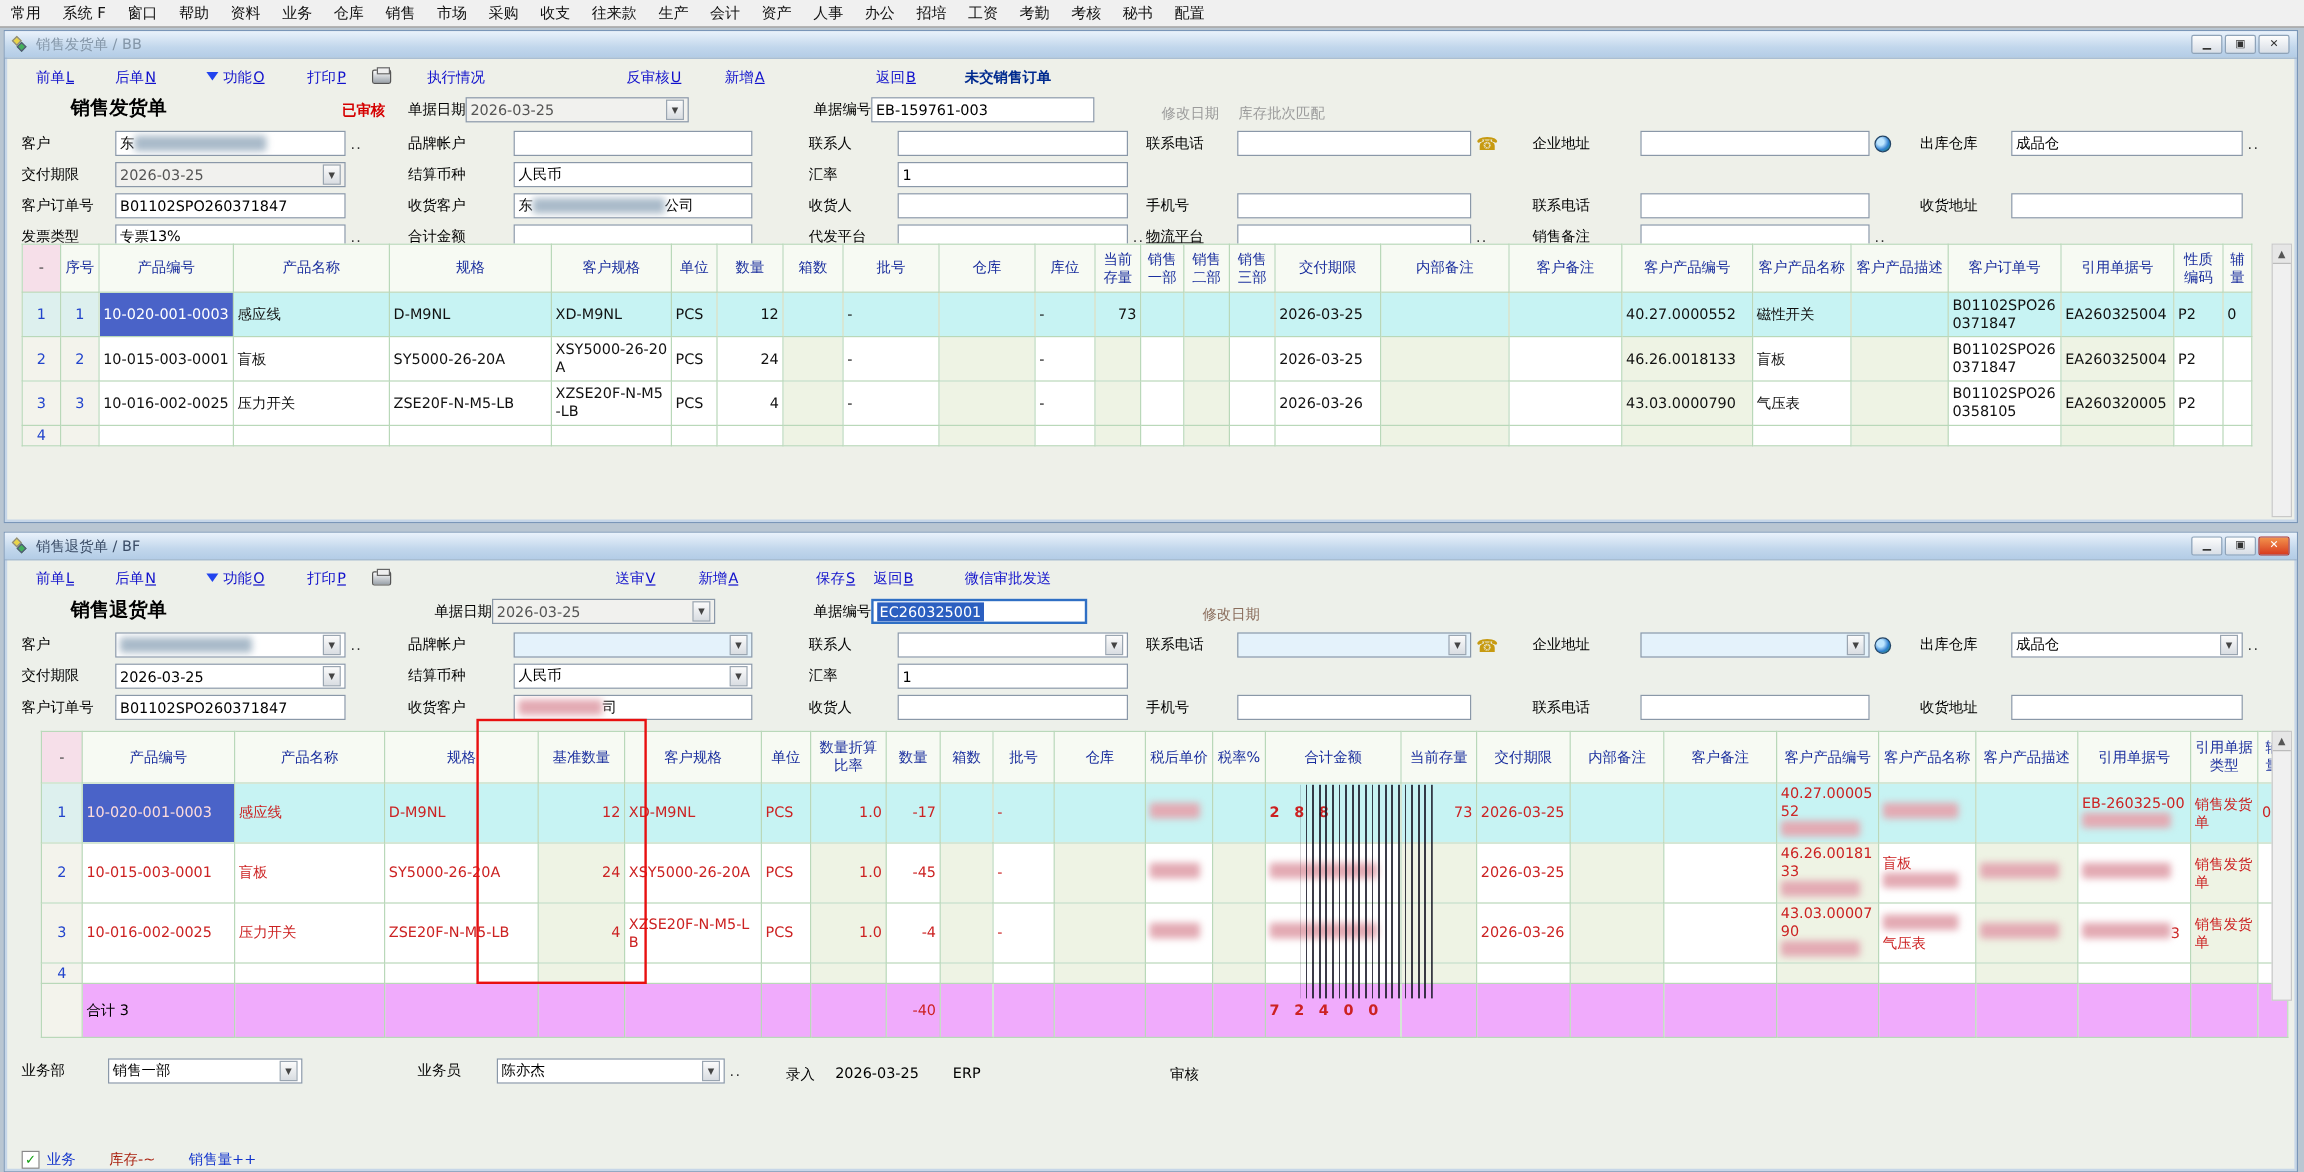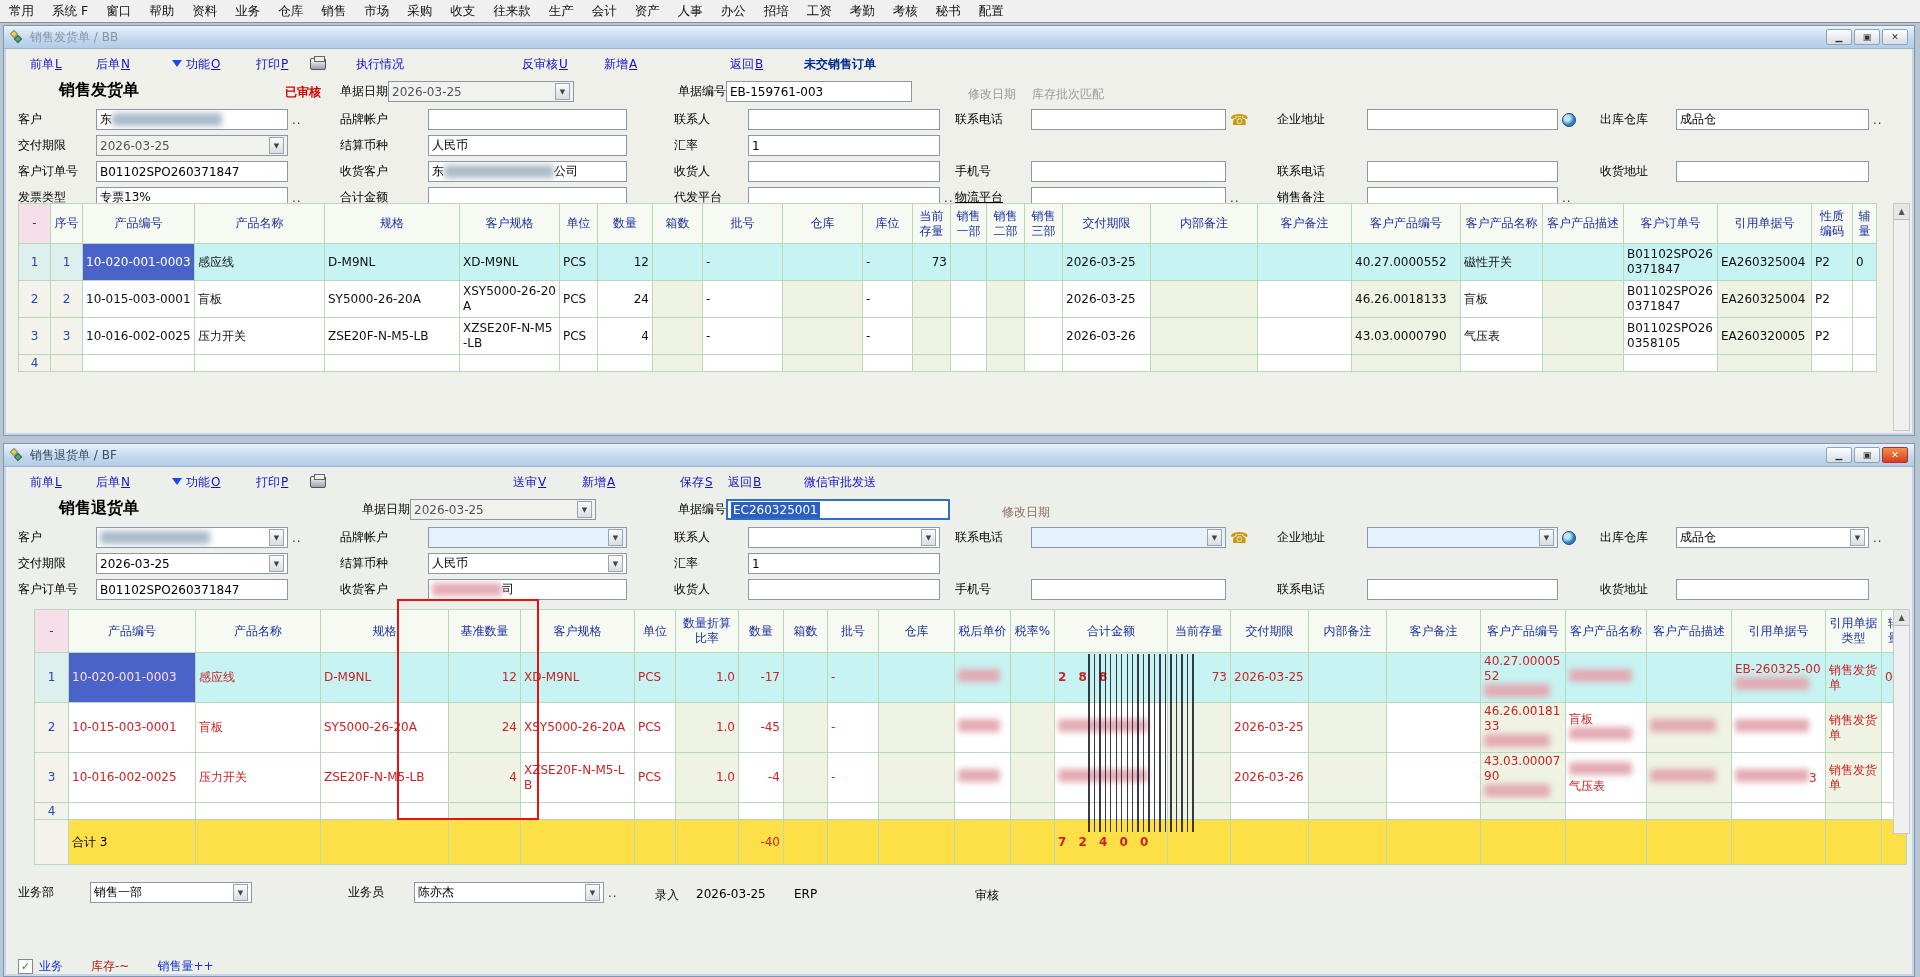--- a/index.html
+++ b/index.html
@@ -63,21 +63,21 @@
     border:1px solid #246; display:inline-block; }
   
   table { border-collapse:collapse; table-layout:fixed; }
   th,td { border:1px solid #b9d8b9; font-weight:normal; padding:1px 3px;
     word-break:break-all; line-height:1.25; overflow:hidden; }
   thead th { background:#f7faf3; color:#1b2f9e; text-align:center; }
   thead th:first-child { background:#f6dfe9; color:#444; }
   col.shade { background:#eef3e4; }
   td { background-clip:padding-box; }
   tr.sel td { background:#c7f3f3; }
-  tr.total td { background:#fde047; }
+  tr.total td { background:#f0abfc; }
   tr.short td { height:17px; padding:0 3px; }
   td.k-sel { background:#4a63c8 !important; }
   .t1 td.k-sel { color:#fff; }
   .t2 td.k-sel { color:#ffdcdc; }
   td.k-amt { color:#cc2222; font-weight:bold; letter-spacing:4px; }
   td.k-num { color:#cc2222; }
   .t1 td { height:37px; color:#111; }
   .t2 td { height:45px; color:#cc2222; }
   .t1 td:first-child, .t1 td:nth-child(2), .t2 td:first-child {
     background:#f3f3ec; color:#2244cc; text-align:center; }
@@ -503,21 +503,21 @@
     <span class="doc-title">销售退货单</span>
     <div class="ff" style="left:358px">
         <span class="flabel">单据日期</span>
         <span class="fbox disabled" style="width: 186px;">
           <span>2026-03-25</span>
           <span class="dd">▼</span>
         </span>
       </div>
     <div class="ff" style="left:674px">
         <span class="flabel">单据编号</span>
-        <span class="fbox hl" style="width: 224px;">
+        <span class="fbox hl" style="width: 180px;">
           <span class="selval">EC260325001</span>
         </span>
       </div>
     <span class="greylab" style="left:998px; color:#8a6d5c;">修改日期</span>
   </div>
   <div class="formrow">
     <div class="ff" style="left:14px">
         <span class="flabel" style="width: 78px;">客户</span>
         <span class="fbox" style="width: 192px;">
           <span class="bb grey"></span>

